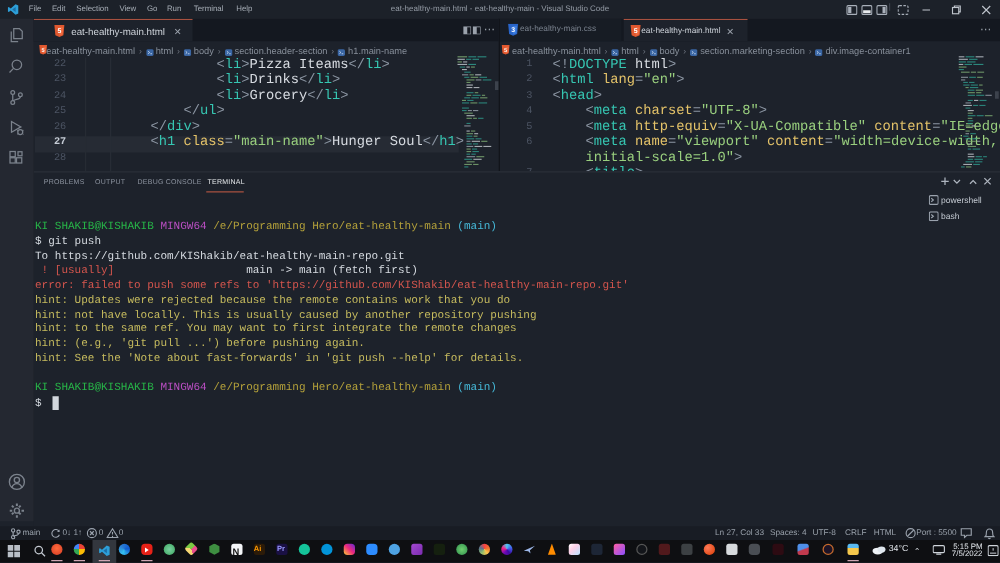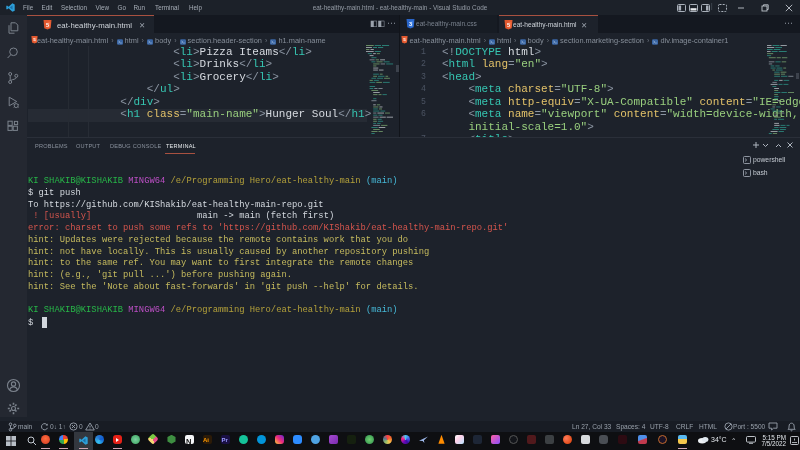--- a/index.html
+++ b/index.html
@@ -181,20 +181,29 @@
           </svg></span> body <span class="sep">›</span> <span style="position:relative;top:1px"><svg class="inl" width="6" height="6" viewBox="0 0 6 6" style="" xmlns="http://www.w3.org/2000/svg">
             <rect x="0" y="0.3" width="6" height="5.4" rx="1.3" fill="#3a66a4"></rect>
             <path d="M1.5 2l1.2 1-1.2 1M3.3 4h1.3" stroke="#c6d8ee" stroke-width=".7" fill="none"></path>
           </svg></span> section.header-section <span class="sep">›</span> <span style="position:relative;top:1px"><svg class="inl" width="6" height="6" viewBox="0 0 6 6" style="" xmlns="http://www.w3.org/2000/svg">
             <rect x="0" y="0.3" width="6" height="5.4" rx="1.3" fill="#3a66a4"></rect>
             <path d="M1.5 2l1.2 1-1.2 1M3.3 4h1.3" stroke="#c6d8ee" stroke-width=".7" fill="none"></path>
           </svg></span> h1.main-name</span>
   </div>
   <div class="abs" style="left:1px;top:94px;width:339px;height:12.5px;background:#262b34"></div>
   <div class="abs" style="left:40.2px;top:30.5px;width:58px;height:92px;border-right:0"></div>
+  <div class="gut" style="left:4px;width:22px">
+      <div class="ln">22</div>
+      <div class="ln">23</div>
+      <div class="ln">24</div>
+      <div class="ln">25</div>
+      <div class="ln">26</div>
+      <div class="ln cur">27</div>
+      <div class="ln">28</div>
+    </div>
   <div class="abs" style="left:40.5px;top:31px;width:1px;height:91px;background:#262b33"></div>
   <div class="abs" style="left:61px;top:31px;width:1px;height:91px;background:#272c35"></div>
   <div class="code" style="left:40.5px"><div class="cl">                <span class="p">&lt;</span><span class="t">li</span><span class="p">&gt;</span><span class="w">Pizza Iteams</span><span class="p">&lt;/</span><span class="t">li</span><span class="p">&gt;</span></div><div class="cl">                <span class="p">&lt;</span><span class="t">li</span><span class="p">&gt;</span><span class="w">Drinks</span><span class="p">&lt;/</span><span class="t">li</span><span class="p">&gt;</span></div><div class="cl">                <span class="p">&lt;</span><span class="t">li</span><span class="p">&gt;</span><span class="w">Grocery</span><span class="p">&lt;/</span><span class="t">li</span><span class="p">&gt;</span></div><div class="cl">            <span class="p">&lt;/</span><span class="t">ul</span><span class="p">&gt;</span></div><div class="cl">        <span class="p">&lt;/</span><span class="t">div</span><span class="p">&gt;</span></div><div class="cl">        <span class="p">&lt;</span><span class="t">h1</span> <span class="a">class</span><span class="p">=</span><span class="s">"main-name"</span><span class="p">&gt;</span><span class="w">Hunger Soul</span><span class="p">&lt;/</span><span class="t">h1</span><span class="p">&gt;</span></div><div class="cl"></div></div>
   <svg class="mm" style="left:338px" width="31" height="93" viewBox="0 0 31 93" xmlns="http://www.w3.org/2000/svg">
       <rect x="1.0" y="1.0" width="7.7" height="0.9" fill="#7fae74" opacity="0.85"></rect>
       <rect x="9.7" y="1.0" width="6.3" height="0.9" fill="#2e9a8c" opacity="0.85"></rect>
       <rect x="17.0" y="1.0" width="7.1" height="0.9" fill="#2e9a8c" opacity="0.85"></rect>
       <rect x="1.0" y="3.0" width="5.9" height="0.9" fill="#b9c0c7" opacity="0.85"></rect>
       <rect x="7.9" y="3.0" width="4.1" height="0.9" fill="#2e9a8c" opacity="0.85"></rect>
       <rect x="13.0" y="3.0" width="5.2" height="0.9" fill="#2e9a8c" opacity="0.85"></rect>
@@ -450,21 +459,21 @@
           </svg></span> powershell</div>
      <div style="height:12.5px"><span style="position:relative;top:1px"><svg class="inl" width="8" height="8" viewBox="0 0 8 8" style="" xmlns="http://www.w3.org/2000/svg">
             <rect x="0.5" y="0.5" width="7" height="7" rx="1" fill="none" stroke="#9aa2ad" stroke-width=".9"></rect>
             <path d="M2 2.6l1.7 1.4L2 5.4" fill="none" stroke="#9aa2ad" stroke-width=".9"></path>
           </svg></span> bash</div>
   </div>
   <div class="term"><span class="tg">KI SHAKIB@KISHAKIB</span> <span class="tm">MINGW64</span> <span class="ty">/e/Programming Hero/eat-healthy-main</span> <span class="tc">(main)</span>
 $ git push
 To https://github.com/KIShakib/eat-healthy-main-repo.git
 <span class="tr"> ! [usually]</span>                    main -&gt; main (fetch first)
-<span class="tr">error: charset to push some refs to 'https://github.com/KIShakib/eat-healthy-main-repo.git'</span>
+<span class="tr">error: failed to push some refs to 'https://github.com/KIShakib/eat-healthy-main-repo.git'</span>
 <span class="th">hint: Updates were rejected because the remote contains work that you do
 hint: not have locally. This is usually caused by another repository pushing
 hint: to the same ref. You may want to first integrate the remote changes
 hint: (e.g., 'git pull ...') before pushing again.
 hint: See the 'Note about fast-forwards' in 'git push --help' for details.</span>
 
 <span class="tg">KI SHAKIB@KISHAKIB</span> <span class="tm">MINGW64</span> <span class="ty">/e/Programming Hero/eat-healthy-main</span> <span class="tc">(main)</span>
 $ <span style="display:inline-block;width:5.2px;height:10.6px;background:#d2d7dd;vertical-align:-2.5px;margin-left:3px"></span></div>
 </div>
 

